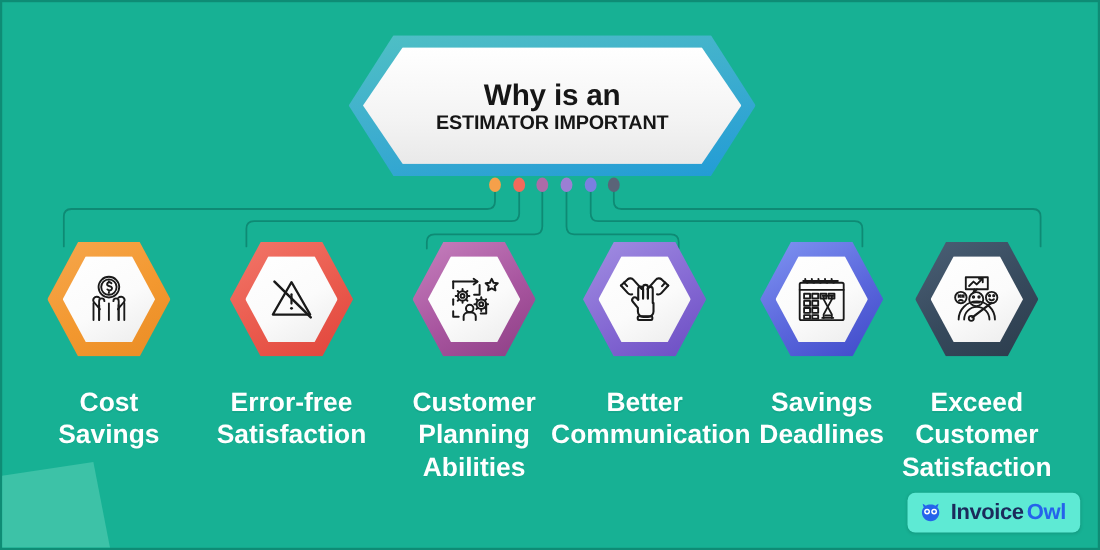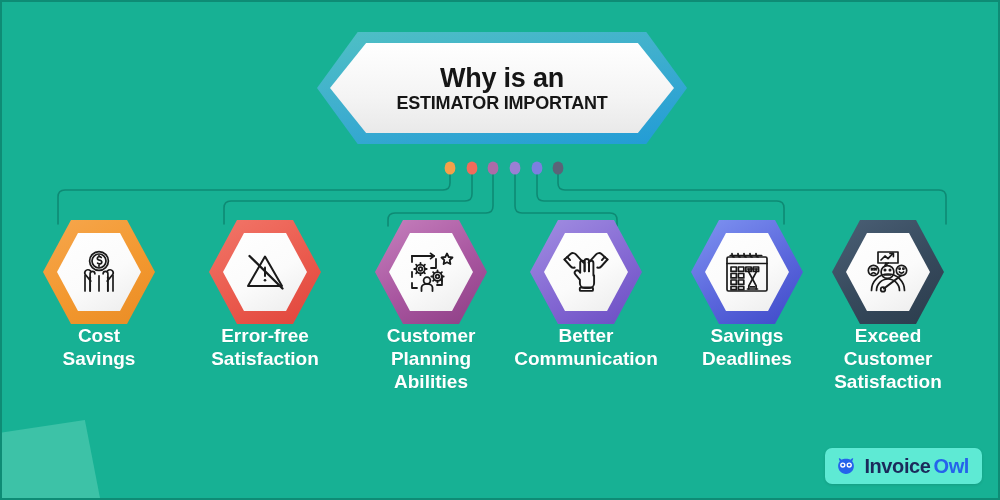--- a/index.html
+++ b/index.html
@@ -15,21 +15,21 @@
 
   
   .deco-parallelogram{
     position:absolute; left:-10px; bottom:0; width:108px; height:78px;
     background:#3DC2A7;
     clip-path:polygon(0% 18%, 86% 0%, 100% 100%, 0% 100%);
   }
 
   
   .banner-wrap{
-    position:absolute; left:315px; top:30px; width:370px; height:112px;
+    position:absolute; left:315px; top:30px; width:370px; height:128px;
   }
   .banner-outer{
     position:absolute; inset:0;
     background:linear-gradient(170deg,#4FC0C4 0%,#3FAFCE 45%,#219BD6 100%);
     clip-path:polygon(11% 0%, 89% 0%, 100% 50%, 89% 100%, 11% 100%, 0% 50%);
   }
   .banner-inner{
     position:absolute; left:13px; top:11px; right:13px; bottom:11px;
     background:linear-gradient(180deg,#ffffff 0%,#f4f4f4 60%,#e9e9e9 100%);
     clip-path:polygon(10.5% 0%, 89.5% 0%, 100% 50%, 89.5% 100%, 10.5% 100%, 0% 50%);
@@ -58,21 +58,22 @@
     display:flex; align-items:center; justify-content:center;
   }
   .hex-inner{
     width:84px; height:78px;
     background:linear-gradient(150deg,#ffffff 0%,#fbfbfb 55%,#ececec 100%);
     clip-path:polygon(25% 0%, 75% 0%, 100% 50%, 75% 100%, 25% 100%, 0% 50%);
     display:flex; align-items:center; justify-content:center;
   }
   .hex-inner svg{ display:block; }
   .item-label{
-    color:#ffffff; font-weight:bold; font-size:19px; line-height:1.22;
+    margin-top:28px;
+    color:#ffffff; font-weight:bold; font-size:24px; line-height:1.22;
     white-space:pre-line;
     text-shadow:0 1px 0 rgba(0,0,0,.05);
   }
 
   
   .logo{
     position:absolute; right:16px; bottom:14px;
     background:#5eead4; border-radius:7px;
     padding:7px 13px 7px 10px;
     display:flex; align-items:center; gap:7px;

